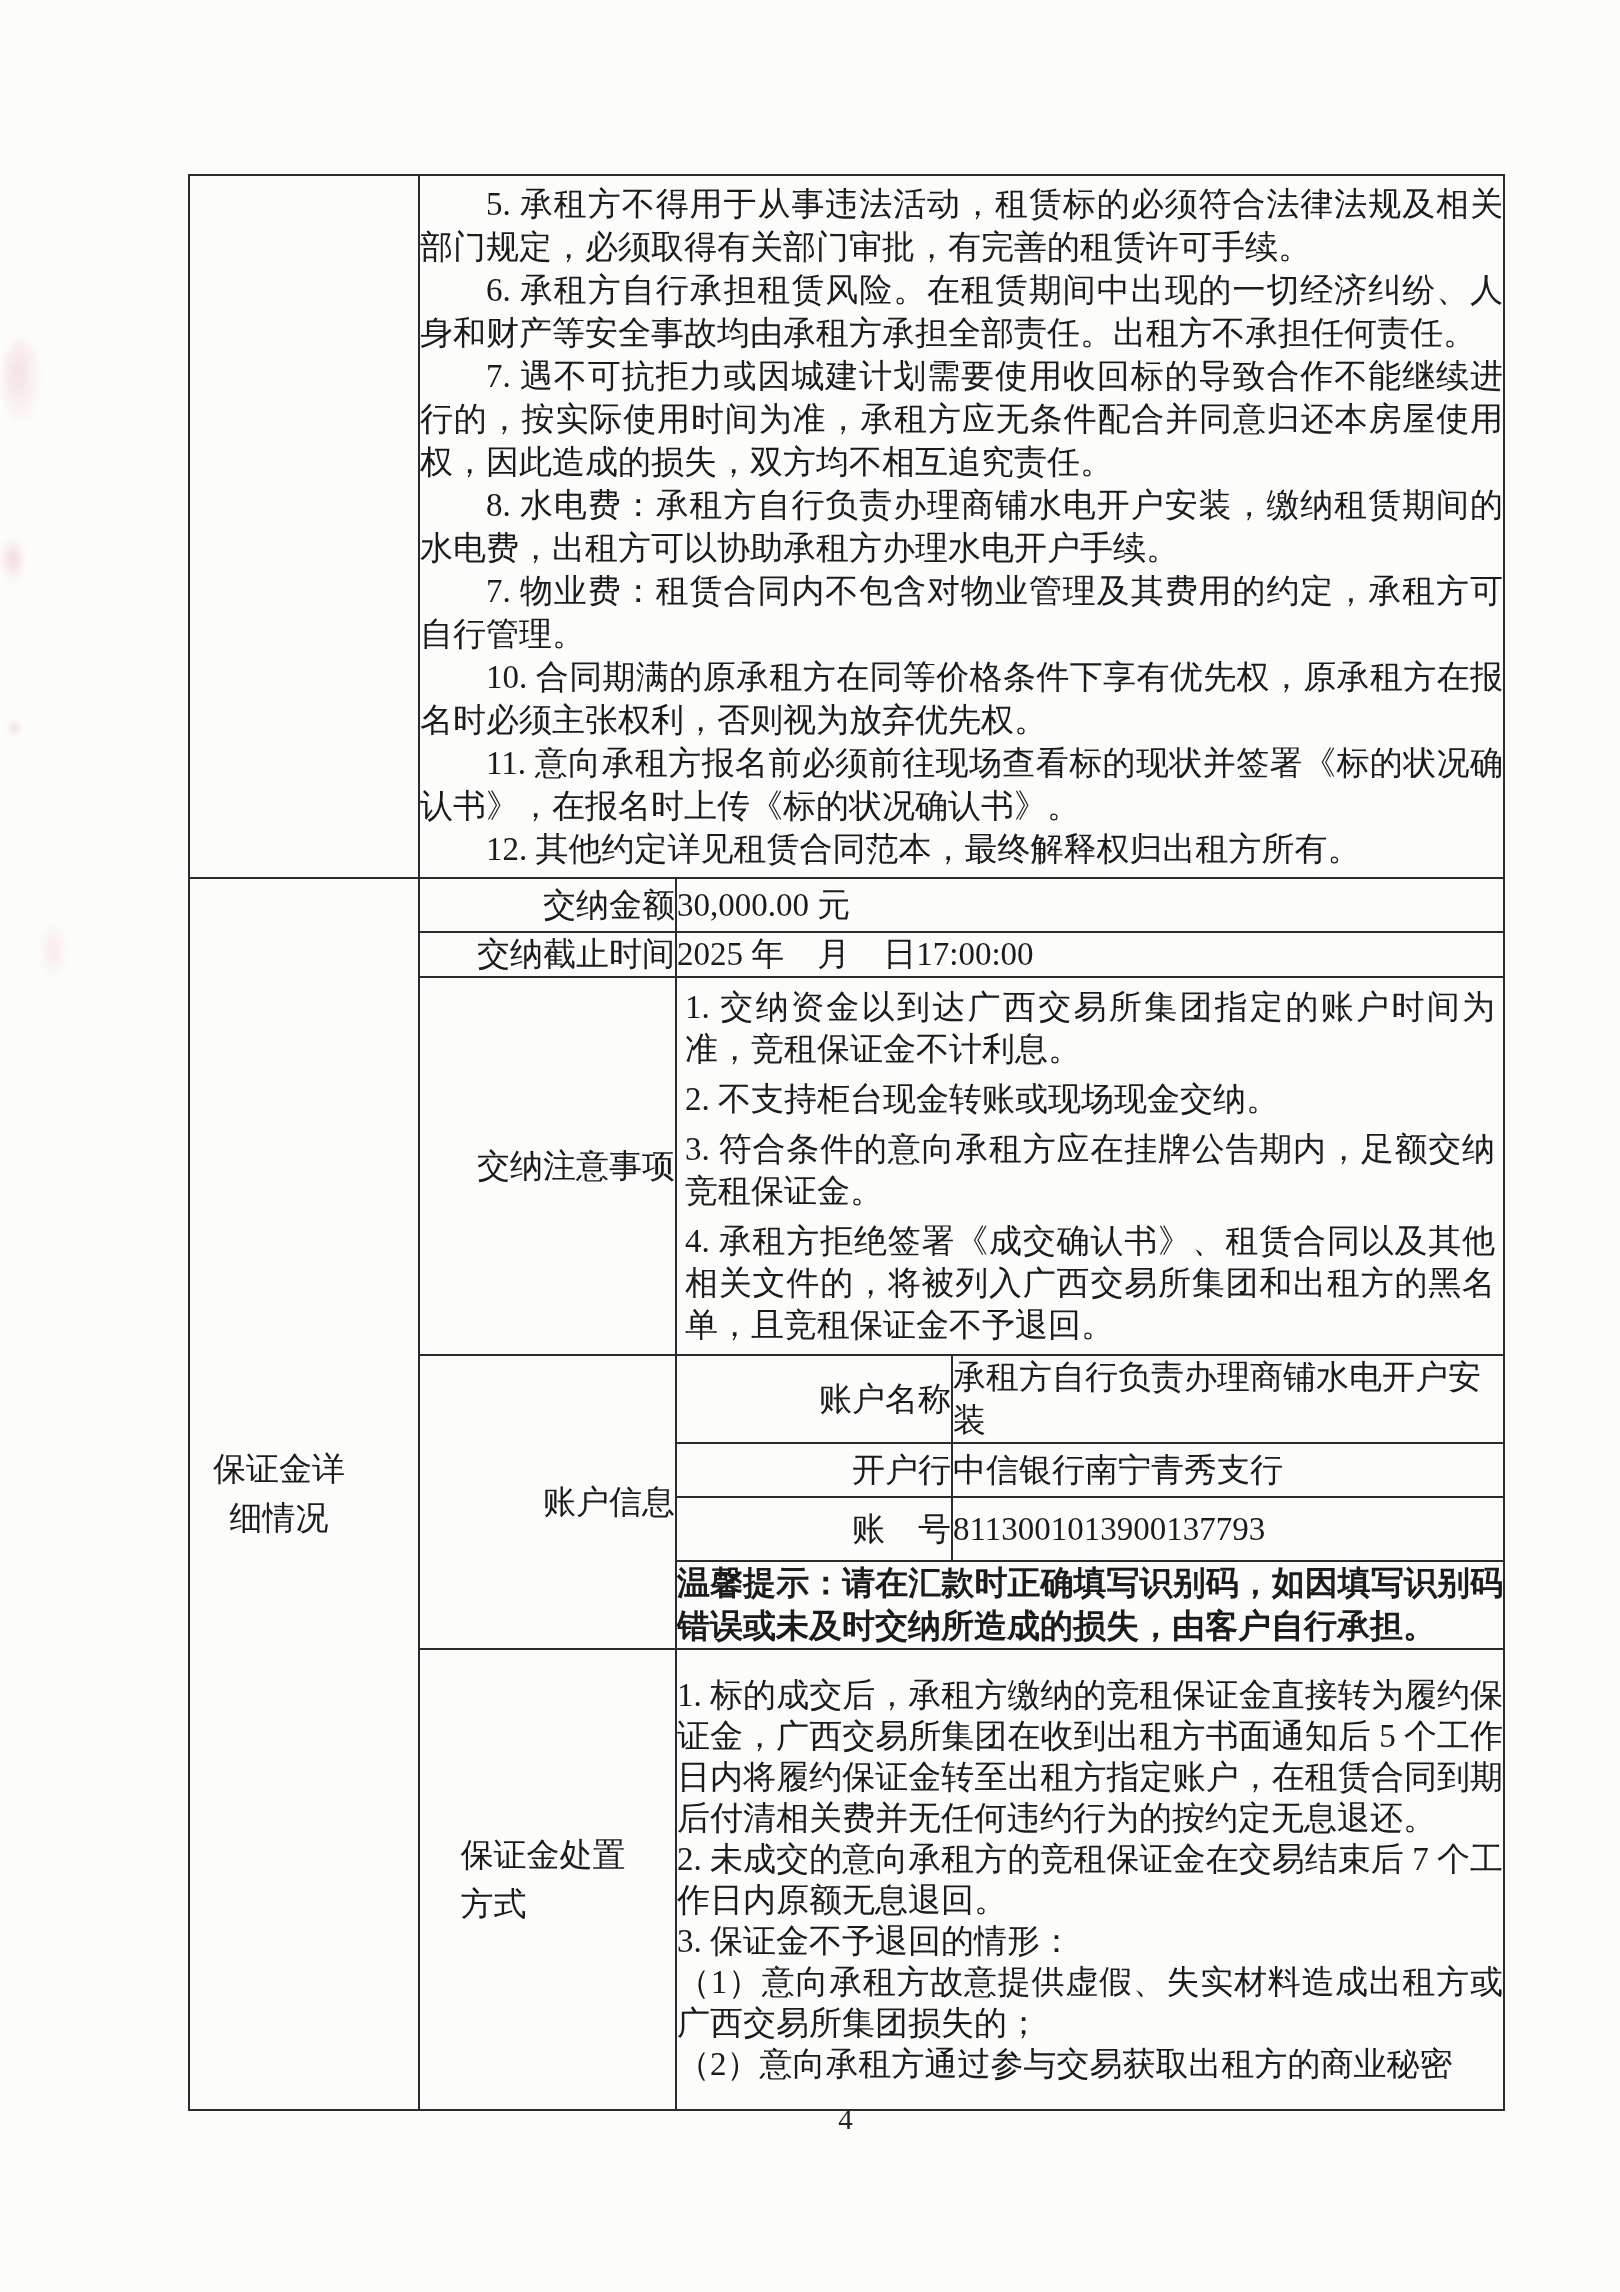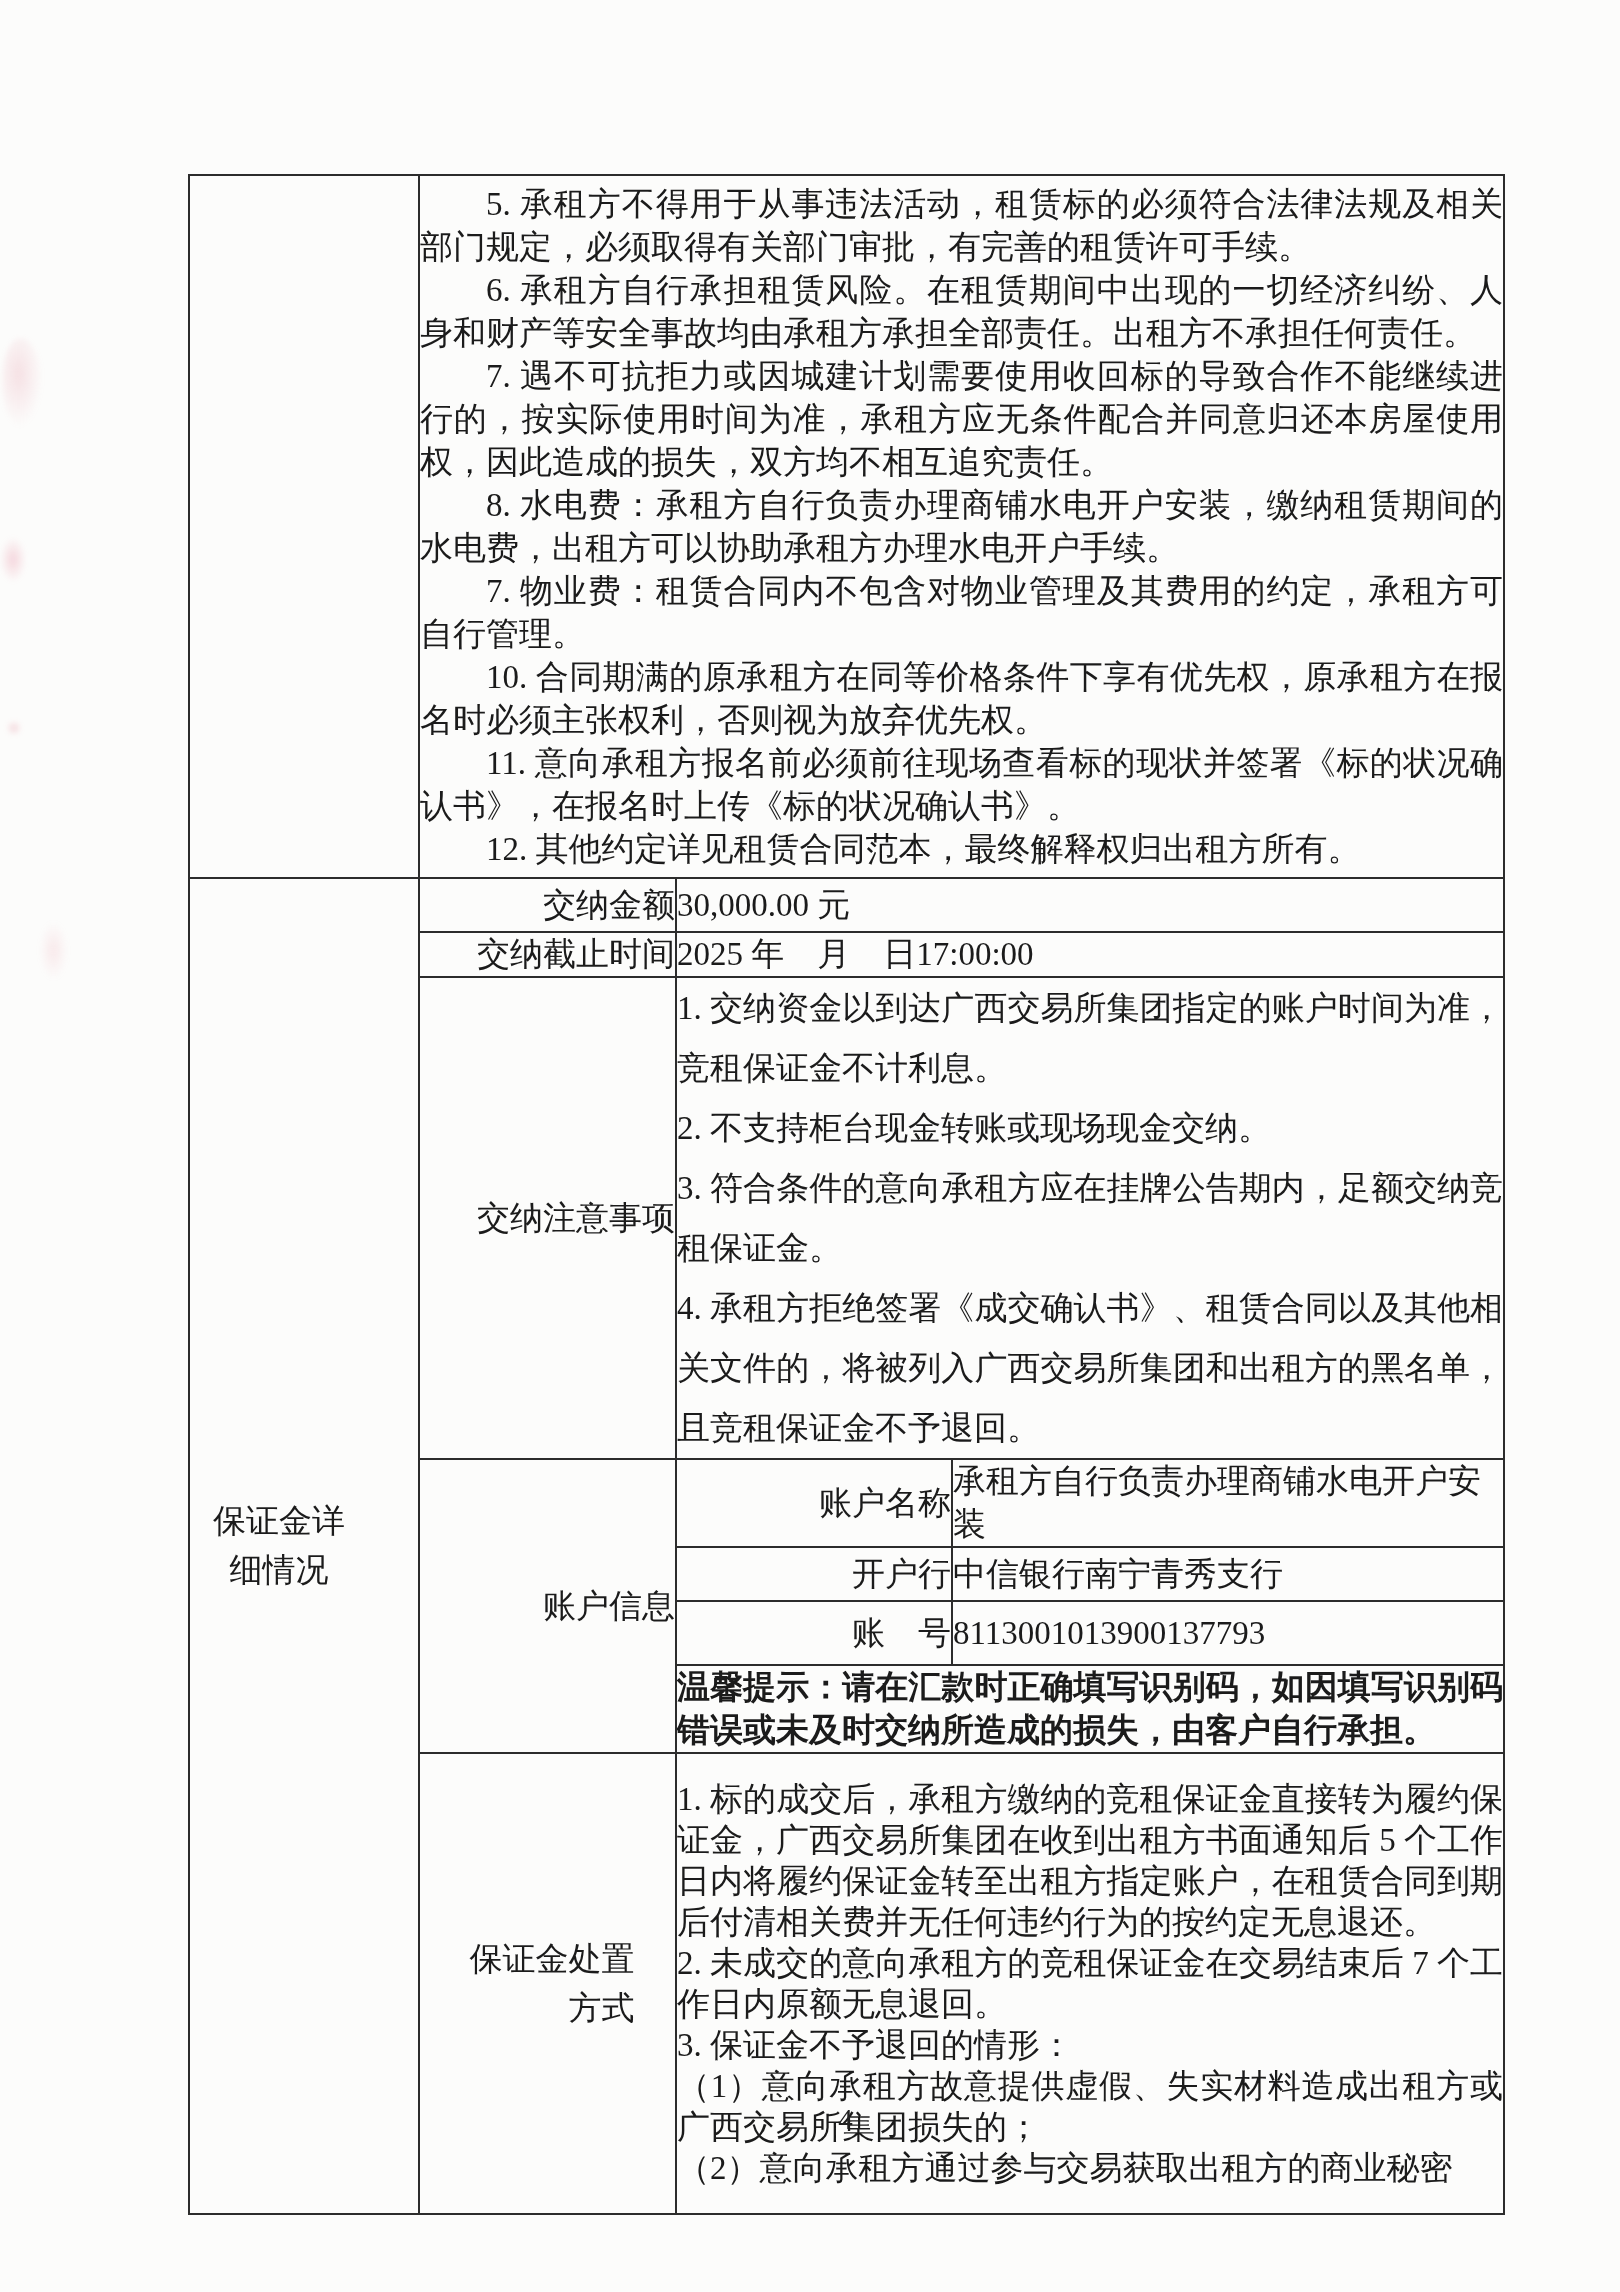--- a/index.html
+++ b/index.html
@@ -50,27 +50,27 @@
   td.lbl{text-align:right;}
   td.center-val{text-align:left;}
   td.left-val{text-align:left;padding-left:11.8px;padding-right:3.9px;line-height:40px;}
 
   
   td.side-label{vertical-align:middle;}
   td.side-label .wrapblock{width:139px;margin-left:19.6px;line-height:49px;text-align:center;}
 
   
   td.notes-cell{vertical-align:top;padding:2px 7.8px 0 9.8px;}
-  td.notes-cell p{margin:0;text-align:justify;line-height:60px;}
+  td.notes-cell p{margin:8px;text-align:justify;line-height:42px;}
   td.disposal-cell{vertical-align:top;padding:2.9px 7.8px 0 9.8px;}
   td.disposal-cell p{margin:0;text-align:justify;line-height:41px;}
 
   
   td.disposal-lbl{vertical-align:middle;text-align:center;}
-  td.disposal-lbl .wrapblock{width:174px;margin:0 auto;line-height:49px;text-align:right;}
+  td.disposal-lbl .wrapblock{width:174px;margin:0 auto;line-height:49px;text-align:left;}
 
   
   td.notice-cell{font-weight:bold;padding:0 7.8px 0 9.8px;line-height:42px;text-align:justify;}
 
   
   .page-number{
     position:absolute;left:188px;top:2103px;width:1315px;
     text-align:center;font-size:29px;color:#222;
   }
 </style>

